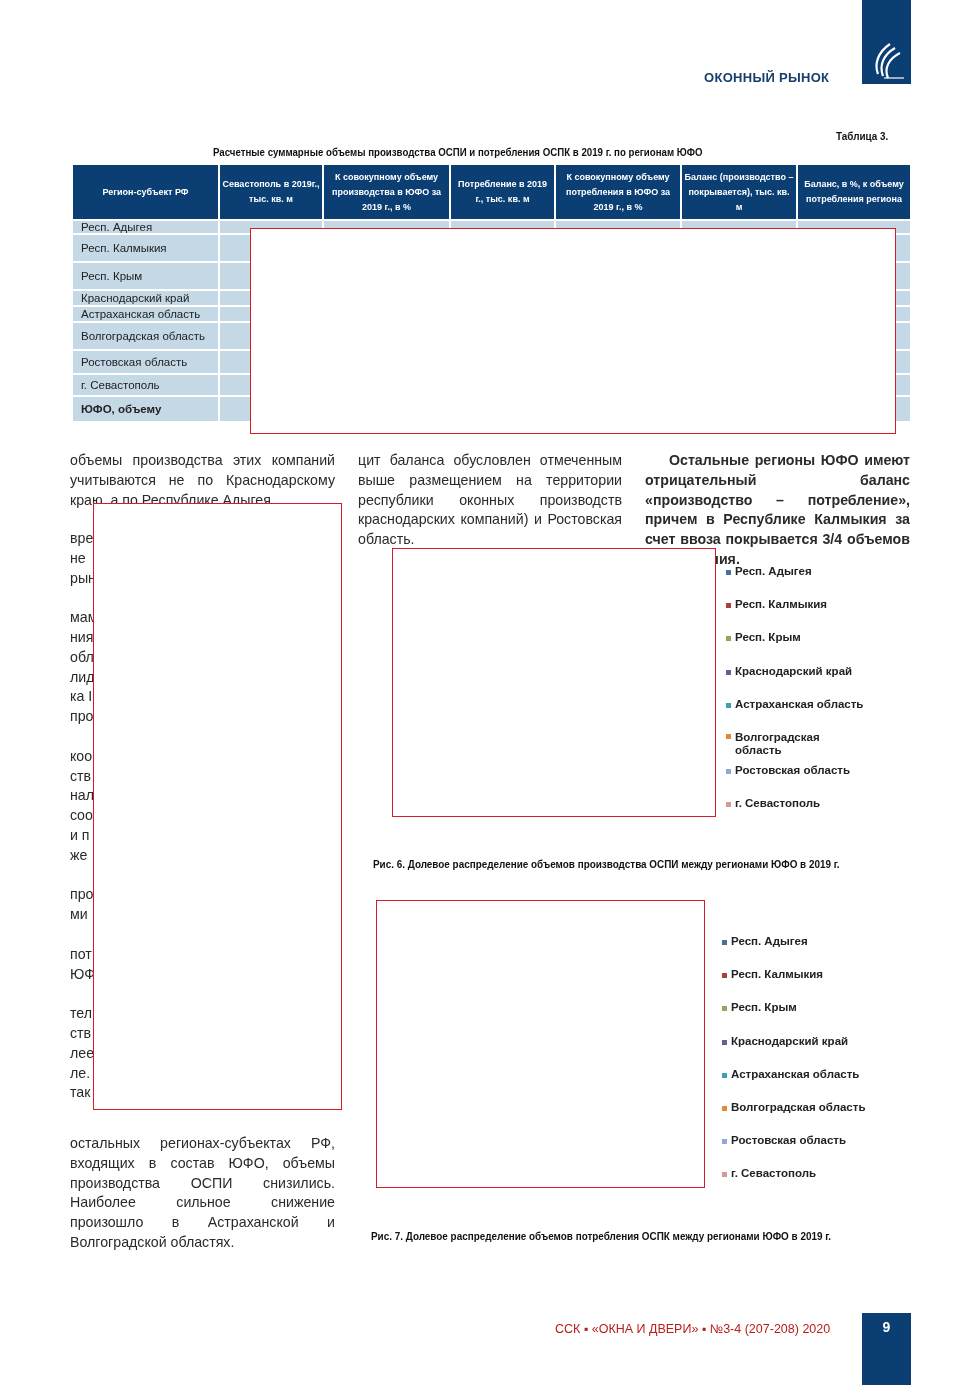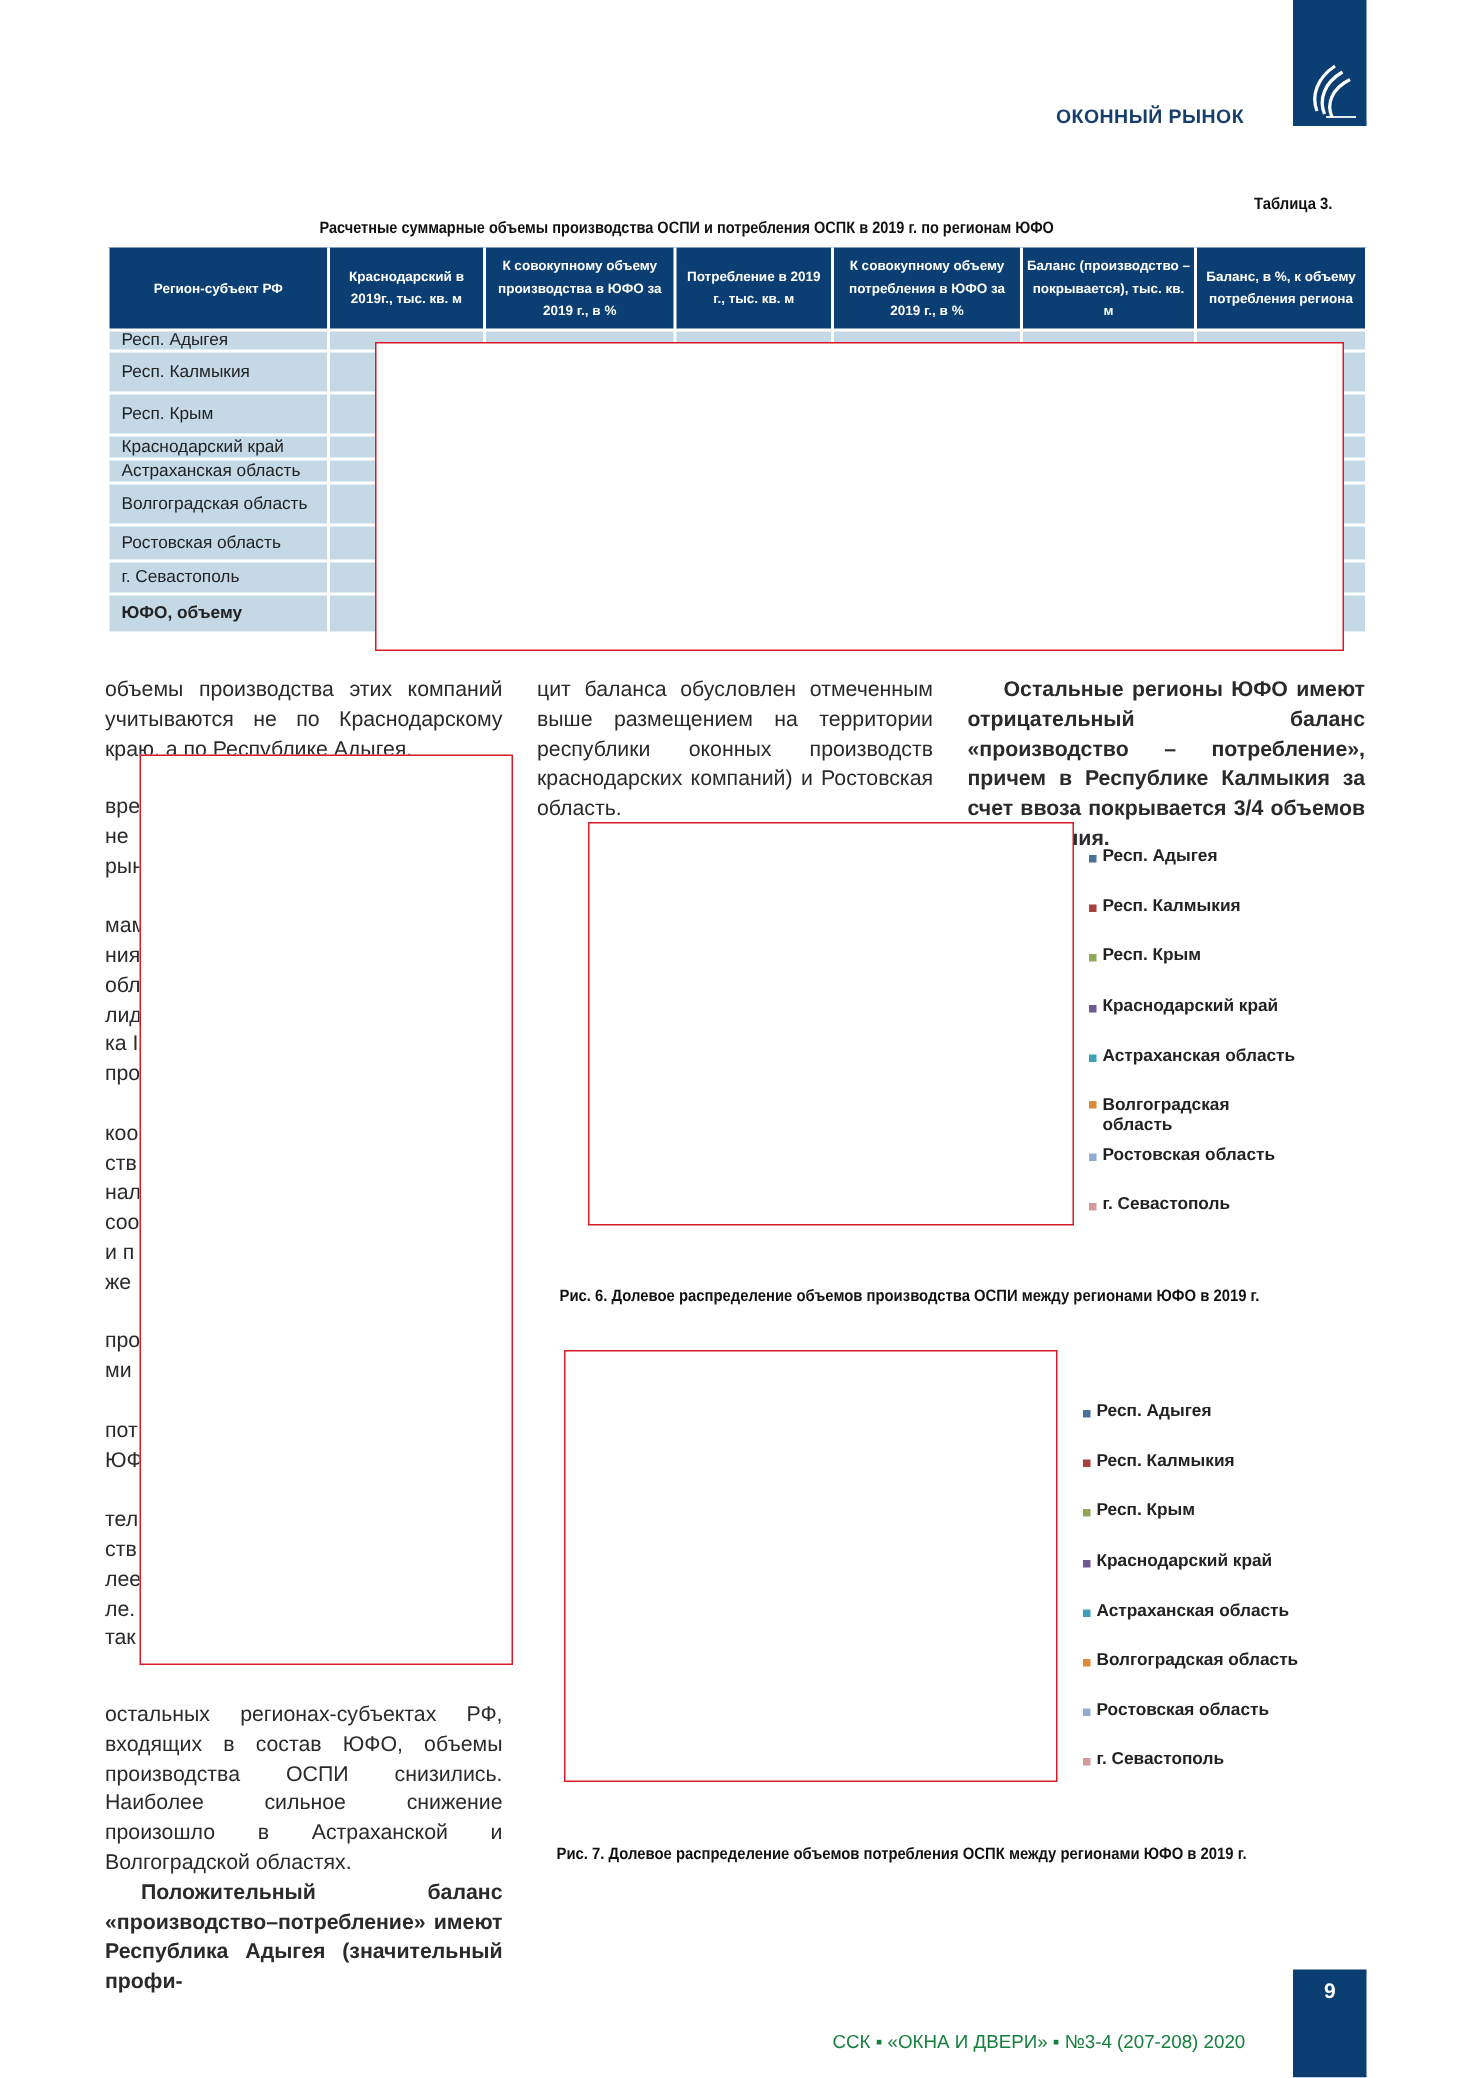--- a/index.html
+++ b/index.html
@@ -20,21 +20,21 @@
   
   .col{position:absolute;font-size:14.2px;line-height:19.8px;color:#2a2a2a;text-align:justify;}
   .col p{margin:0;}
   .indent{text-indent:24px;font-weight:bold;}
   
   .legend{position:absolute;font-size:11.5px;font-weight:bold;color:#222;}
   .legend .item{position:absolute;left:0;white-space:nowrap;display:flex;align-items:flex-start;}
   .legend .sw{width:5px;height:5px;margin-top:5px;margin-right:4px;flex:none;}
   .caption{position:absolute;font-size:11px;font-weight:bold;color:#111;white-space:nowrap;transform:scaleX(0.9);transform-origin:left;}
   
-  .footer-text{left:555px;top:1322px;font-size:12.5px;color:#15803d;white-space:nowrap;margin-top:32px;}
+  .footer-text{left:555px;top:1322px;font-size:12.5px;color:#b91c1c;white-space:nowrap;}
   .page-block{left:862px;top:1313px;width:49px;height:72px;background:#0b3f74;}
   .page-num{position:absolute;left:0;top:6px;width:49px;text-align:center;color:#fff;font-weight:bold;font-size:14px;}
 </style>
 </head>
 <body>
 
 <div class="abs logo-block">
   <svg width="38" height="42" viewBox="0 0 38 42">
     <g fill="none" stroke="#fff" stroke-width="2.2">
       <path d="M10 36 C6 26 10 14 22 6"></path>
@@ -55,21 +55,21 @@
       <col style="width:104px">
       <col style="width:127px">
       <col style="width:105px">
       <col style="width:126px">
       <col style="width:116px">
       <col style="width:114px">
   </colgroup>
   <thead>
     <tr>
       <th>Регион-субъект РФ</th>
-      <th>Краснодарский в 2019г., тыс. кв. м</th>
+      <th>Севастополь в 2019г., тыс. кв. м</th>
       <th>К совокупному объему производства в ЮФО за 2019 г., в %</th>
       <th>Потребление в 2019 г., тыс. кв. м</th>
       <th>К совокупному объему потребления в ЮФО за 2019 г., в %</th>
       <th>Баланс (производство – покрывается), тыс. кв. м</th>
       <th>Баланс, в %, к объему потребления региона</th>
     </tr>
   </thead>
   <tbody>
     <tr style="height:14px">
         <td>Респ. Адыгея</td>
@@ -186,21 +186,20 @@
   <div style="height:19.8px"></div>
   <div>тел</div>
   <div>ств</div>
   <div>лее</div>
   <div>ле.</div>
   <div>так</div>
 </div>
 <div class="redact" style="left:93px;top:503px;width:249px;height:607px;"></div>
 <div class="col" style="left:70px;top:1102px;width:265px;margin-top:32px;">
   <p>остальных регионах-субъектах РФ, входящих в состав ЮФО, объемы производства ОСПИ снизились. Наиболее сильное снижение произошло в Астраханской и Волгоградской областях.</p>
-  <p class="indent">Положительный баланс «производство–потребление» имеют Республика Адыгея (значительный профи-</p>
 </div>
 
 <div class="col" style="left:358px;top:451px;width:264px;">
   <p>цит баланса обусловлен отмеченным выше размещением на территории республики оконных производств краснодарских компаний) и Ростовская область.</p>
 </div>
 
 <div class="col" style="left:645px;top:451px;width:265px;">
   <p class="indent">Остальные регионы ЮФО имеют отрицательный баланс «производство – потребление», причем в Республике Калмыкия за счет ввоза покрывается 3/4 объемов потребления.</p>
 </div>
 

